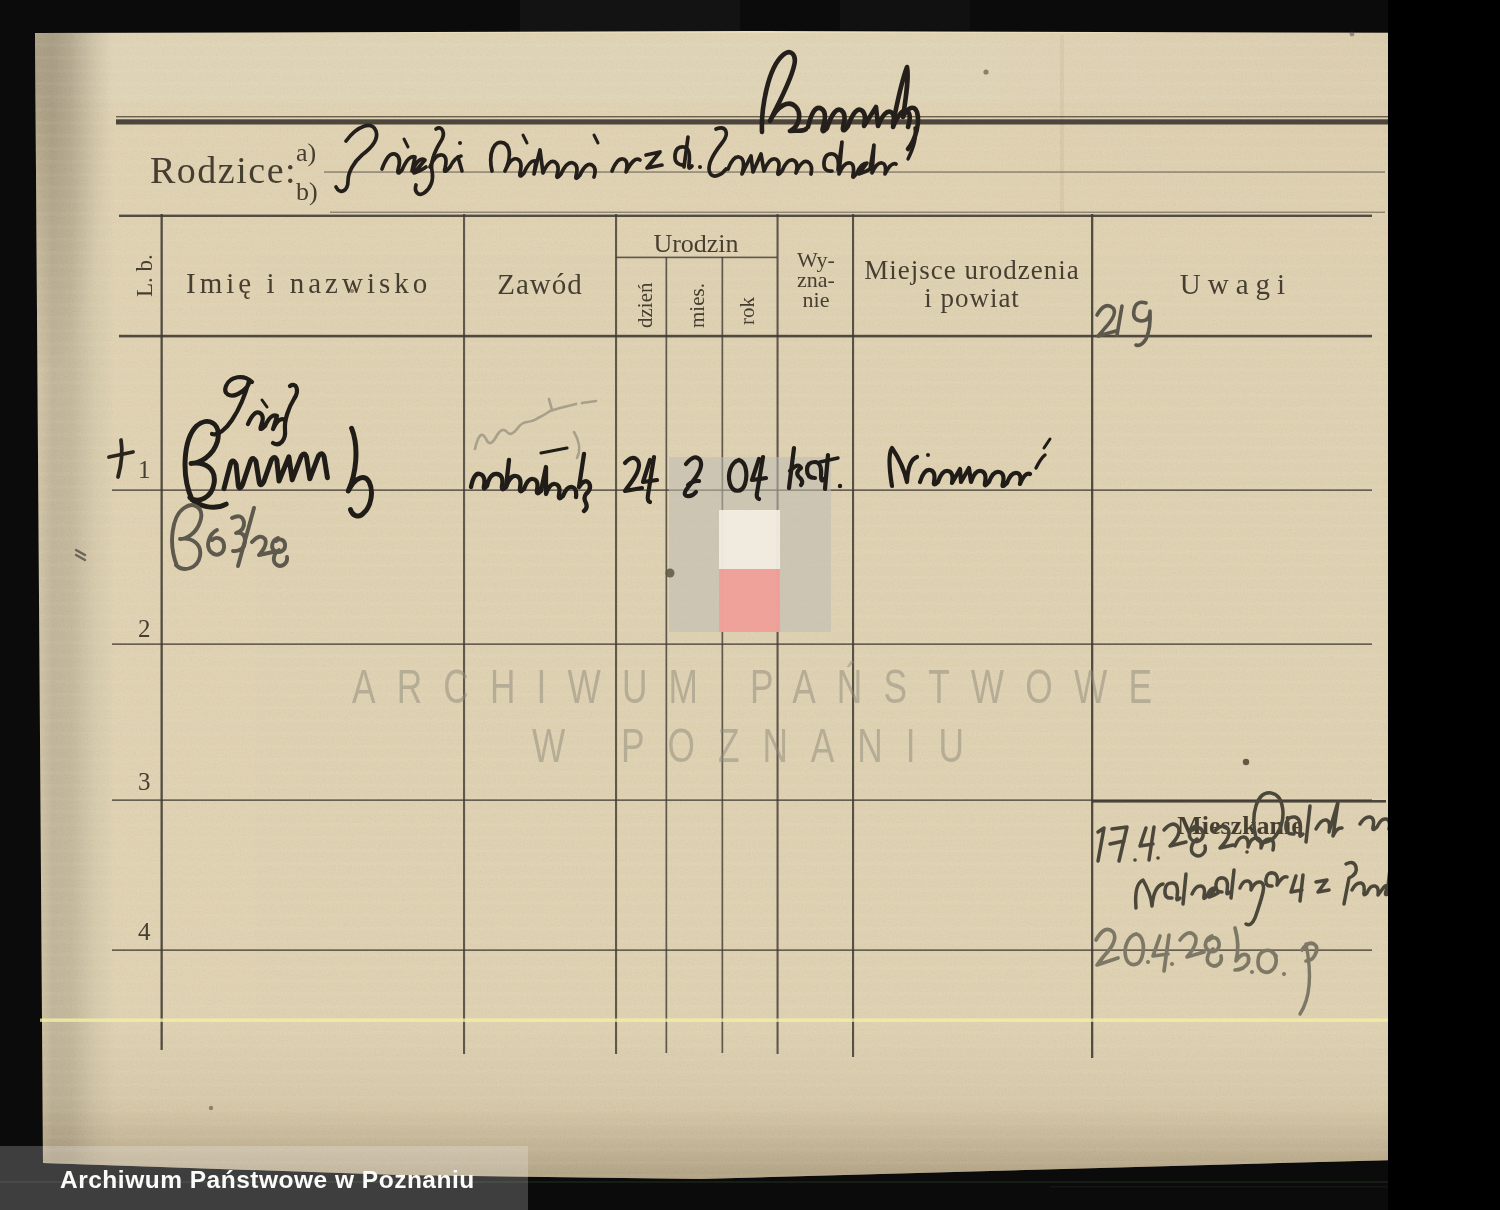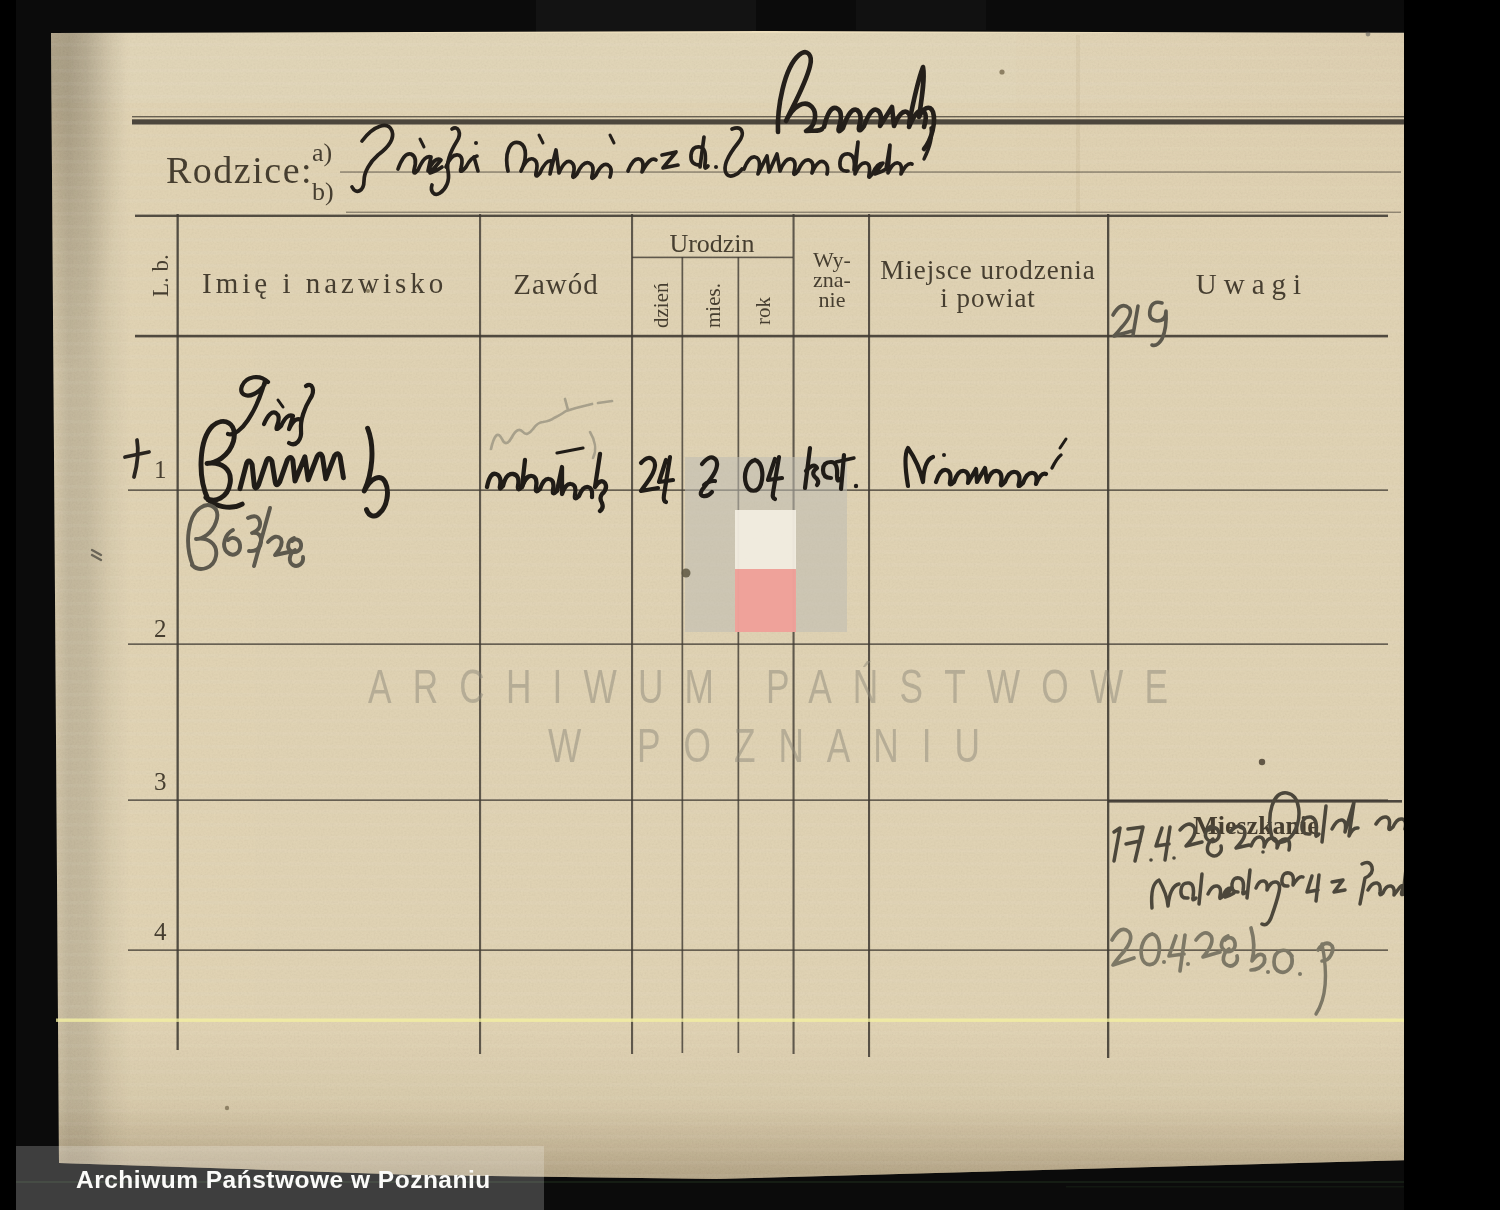--- a/index.html
+++ b/index.html
@@ -1,16 +1,16 @@
 <!DOCTYPE html>
 <html><head>
 <meta charset="utf-8">
 <style>
 html,body{margin:0;padding:0;background:#000;}
-#stage{position:relative;width:1388px;height:1210px;overflow:hidden;font-family:"Liberation Sans",sans-serif;padding-left:16px;}
+#stage{position:relative;width:1388px;height:1210px;overflow:hidden;font-family:"Liberation Sans",sans-serif;}
 </style>
 </head>
 <body>
 <div id="stage">
 <svg width="1500" height="1210" viewBox="0 0 1500 1210">
 <defs>
 <clipPath id="paperClip">
           <polygon points="35,33 750,31 1461,33 1472,620 1466,1158 1100,1168 700,1179 400,1175 43,1163"></polygon>
         </clipPath>
 <linearGradient id="creaseG" x1="0" y1="0" x2="1" y2="0">

